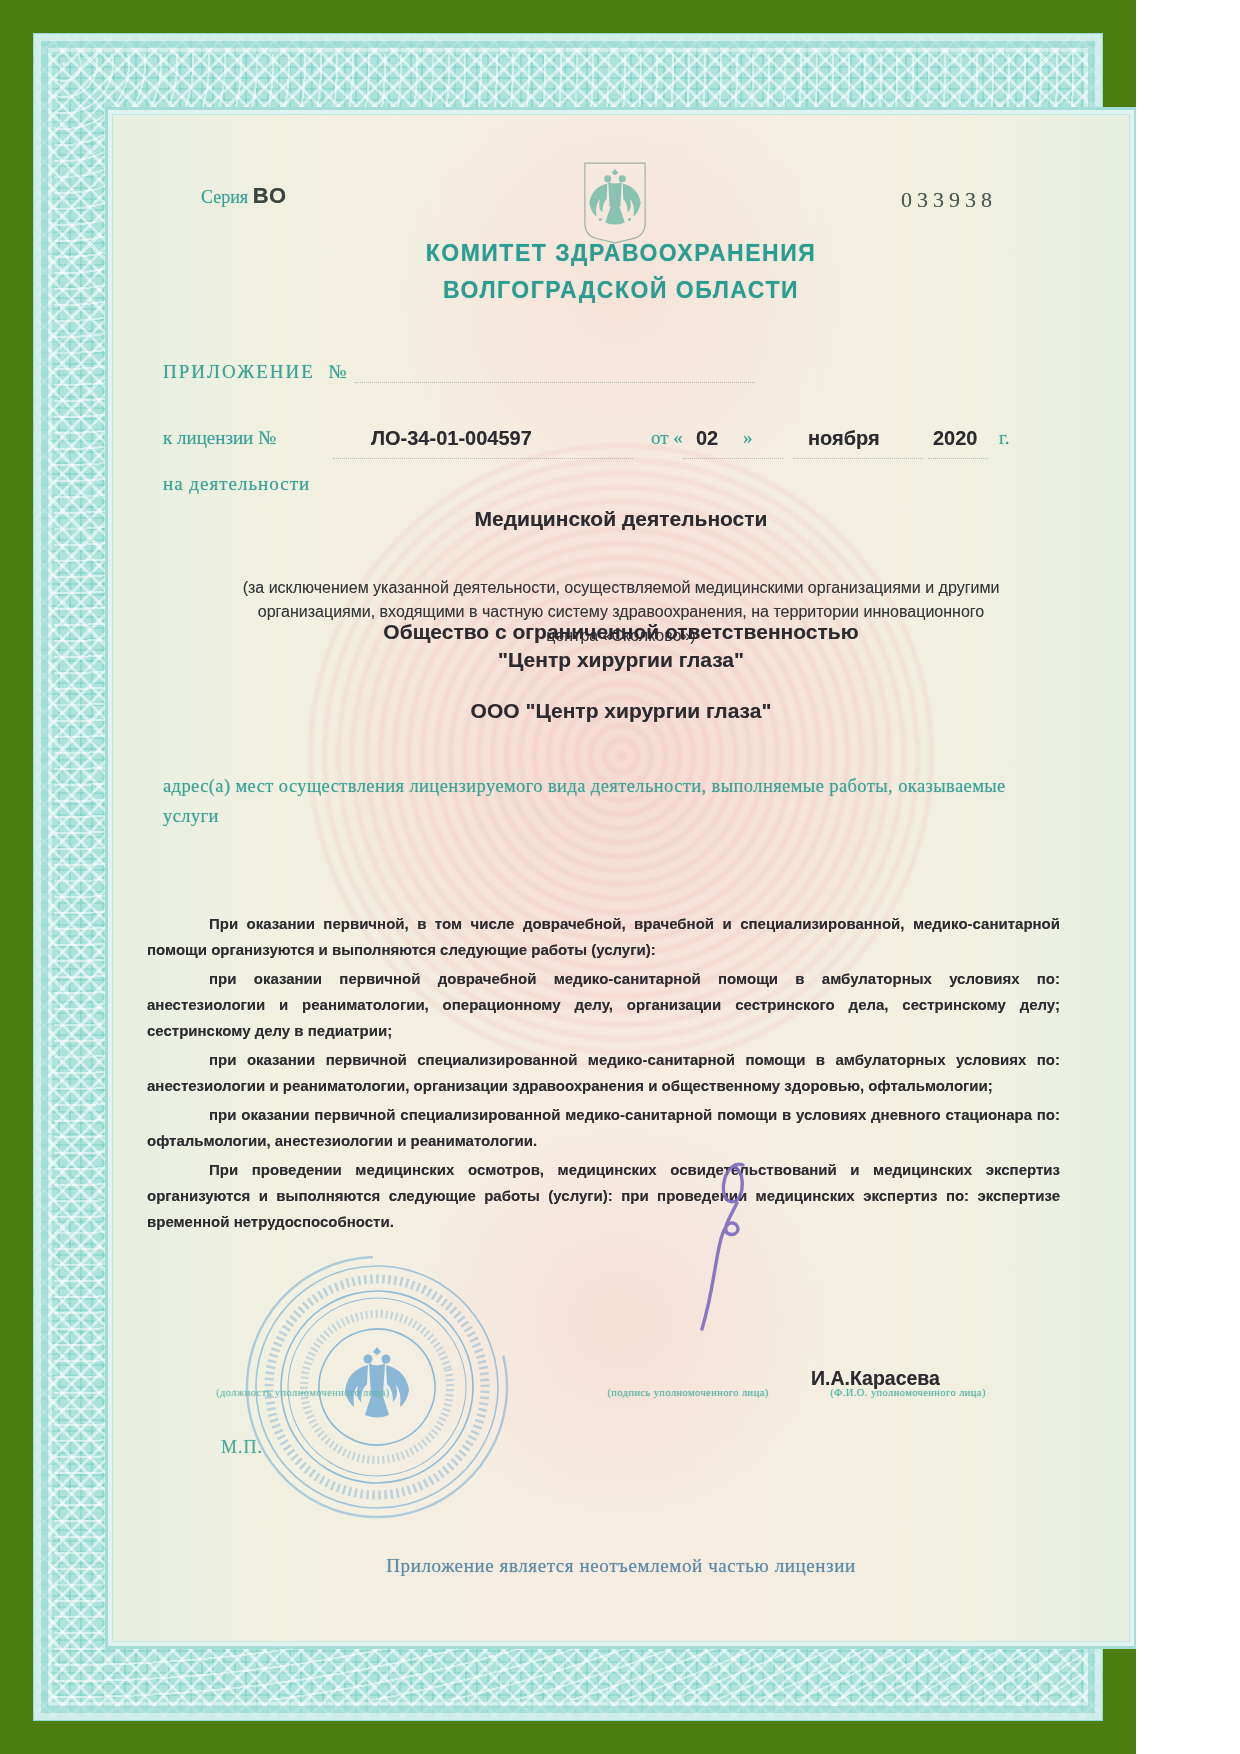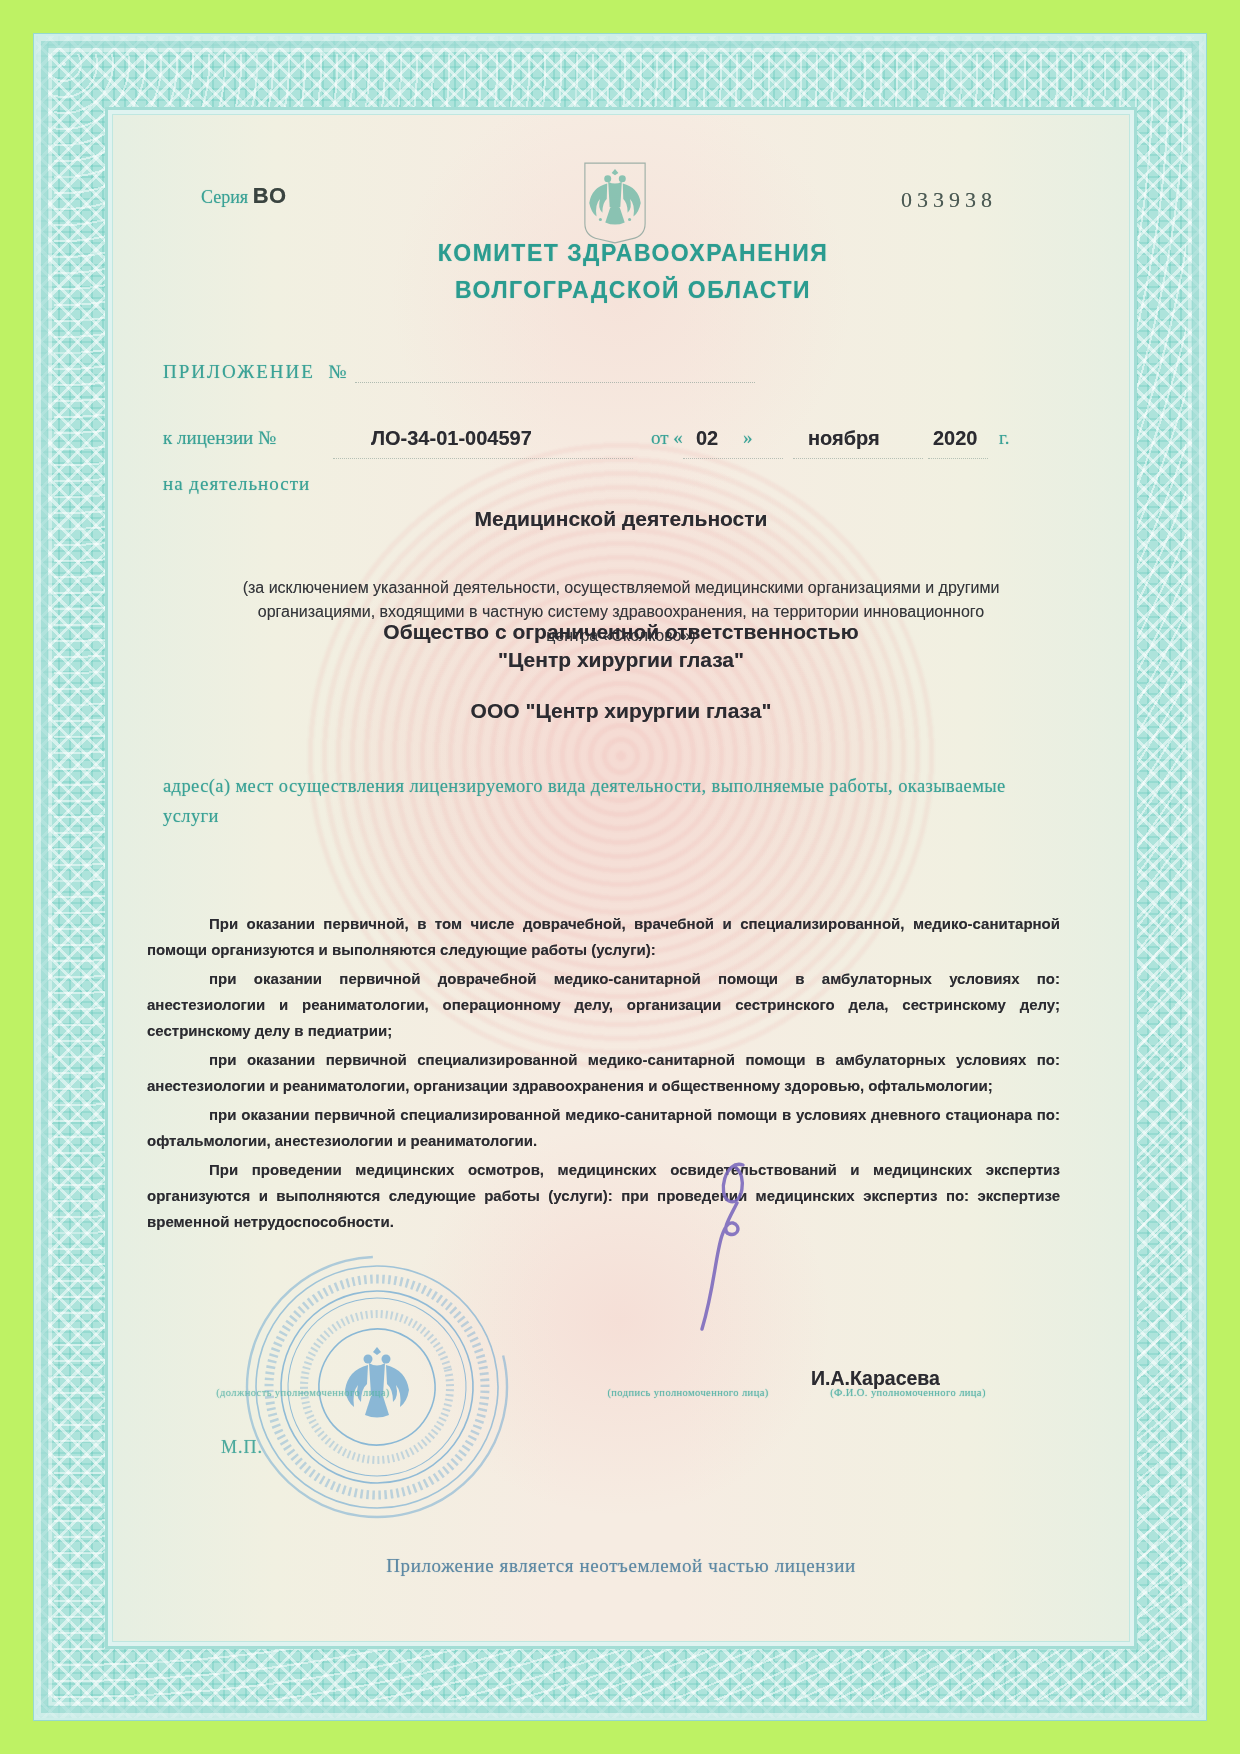--- a/index.html
+++ b/index.html
@@ -1,16 +1,16 @@
 <!DOCTYPE html>
 <html><head>
 <meta charset="utf-8">
 <style>
   html,body{margin:0;padding:0;background:#ffffff;}
-  #doc{position:relative;width:1240px;height:1754px;background:#bef264;overflow:hidden;
+  #doc{position:relative;width:1136px;height:1754px;background:#4d7c0f;overflow:hidden;
        font-family:"Liberation Sans","DejaVu Sans",sans-serif;}
 
   
   .band{position:absolute;left:34px;top:34px;right:34px;bottom:34px;
     background-color:#ade3db;
     background-image:
       repeating-linear-gradient(45deg, rgba(255,255,255,.5) 0 3px, rgba(255,255,255,0) 3px 13px),
       repeating-linear-gradient(-45deg, rgba(255,255,255,.5) 0 3px, rgba(255,255,255,0) 3px 13px),
       repeating-linear-gradient(90deg, rgba(96,198,185,.35) 0 2px, rgba(96,198,185,0) 2px 11px),
       repeating-linear-gradient(0deg, rgba(96,198,185,.3) 0 2px, rgba(96,198,185,0) 2px 11px);
@@ -48,21 +48,21 @@
   .bold-ink{color:#2b2b31;font-weight:bold;text-shadow:0 0 .4px rgba(0,0,0,.35);}
 
   .series-row{top:68px;left:88px;font-size:18px;}
   .series-value{font-family:"Liberation Sans",sans-serif;color:#3a4440;font-weight:bold;font-size:22px;
                 text-shadow:0 0 .5px rgba(0,0,0,.4);letter-spacing:1px;}
   .serial{top:72px;left:788px;font-family:Liberation Serif, serif;font-size:22px;
           color:#4c5a54;letter-spacing:5px;text-shadow:0 0 .6px rgba(60,80,70,.5);}
 
   .emblem{top:46px;left:468px;}
 
-  .title{top:120px;left:12px;width:100%;text-align:center;color:#2b9c90;font-weight:bold;
+  .title{top:120px;left:0;width:100%;text-align:center;color:#2b9c90;font-weight:bold;
          font-size:23px;letter-spacing:1.5px;line-height:37px;
          text-shadow:0 0 1px rgba(43,156,144,.55);}
 
   .appendix{top:246px;left:50px;font-size:19px;letter-spacing:2px;}
   .dotline{display:inline-block;border-bottom:1px dotted rgba(120,145,138,.55);height:20px;vertical-align:bottom;}
 
   .lic-row{top:312px;left:50px;right:53px;height:34px;font-size:19px;}
   .lic-row .lbl{position:absolute;white-space:nowrap;}
   .lic-row .val{position:absolute;white-space:nowrap;font-size:20px;}
   .lic-underline{position:absolute;bottom:2px;border-bottom:1px dotted rgba(120,145,138,.5);}

